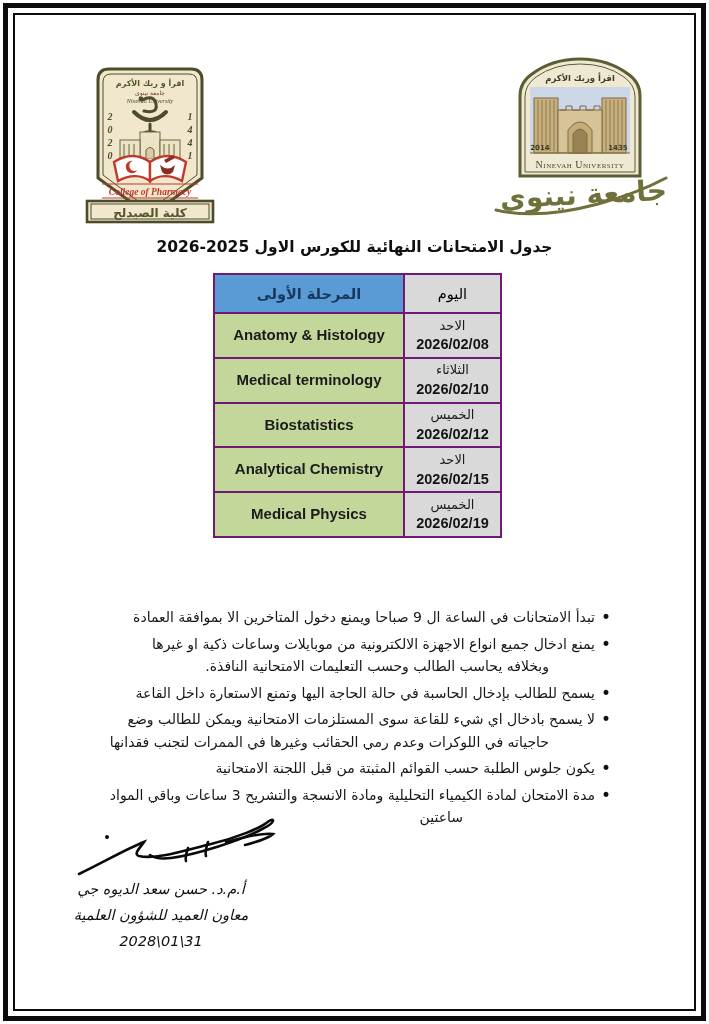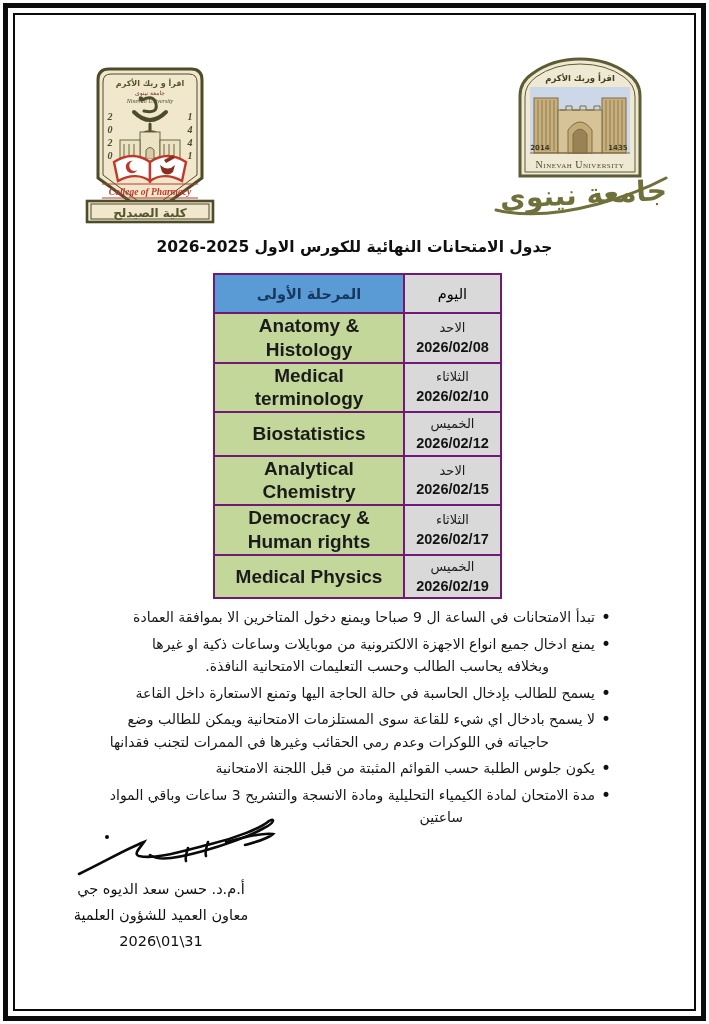--- a/index.html
+++ b/index.html
@@ -20,39 +20,39 @@
   .doc-title { position:absolute; left:0; right:0; top:238px; text-align:center;
                direction:rtl; font-size:15.5px; font-weight:bold; color:#101010; letter-spacing:.2px; }
 
   
   .exam-table { position:absolute; left:213px; top:273px; border-collapse:collapse;
                 table-layout:fixed; direction:ltr; }
   .exam-table th, .exam-table td { border:2px solid #701a75; text-align:center; vertical-align:middle; }
   .th-stage { background:#5b9bd5; color:#17375d; font-size:14.5px; font-weight:bold; direction:rtl; }
   .th-day   { background:#d9d9d9; color:#000;    font-size:14.5px; font-weight:normal; direction:rtl; }
   .td-subject { background:#c4d79b; font-family:"Liberation Sans", sans-serif; font-weight:bold;
-                font-size:19px; color:#1b1b1b; padding:0 4px; line-height:1.25; }
+                font-size:15px; color:#1b1b1b; padding:12px 4px; line-height:1.25; }
   .td-day { background:#d9d9d9; padding:2px 1px; }
   .td-day .dayname { font-size:13px; color:#1b1b1b; direction:rtl; line-height:1.45; }
   .td-day .daydate { font-family:"Liberation Sans", sans-serif; font-weight:600; font-size:14.5px;
                      color:#141414; direction:ltr; line-height:1.3; }
 
   
   .notes { position:absolute; top:606px; right:97px; width:527px; list-style:none;
            direction:rtl; text-align:right; font-size:14px; color:#161616; }
   .notes li { position:relative; padding-right:17px; line-height:22.5px; margin-bottom:4px; }
   .notes li::before { content:"\2022"; position:absolute; right:1px; top:0; font-size:17px; color:#111; }
   .note-line { min-height:0; }
   .cont-sm { padding-right:46px; }
   .cont-lg { padding-right:132px; }
 
   
   .signature-svg { position:absolute; left:76px; top:808px; width:212px; height:72px; }
   .signer { position:absolute; left:62px; top:876px; width:198px; text-align:center;
-            direction:rtl; font-size:14.5px; line-height:26px; color:#101010; }
+            direction:rtl; font-size:14.5px; line-height:26px; color:#101010;font-style:italic; }
   .signer .sig-date { direction:ltr; }
 </style>
 </head>
 <body>
 
 <div class="page">
   <div class="frame-outer"></div>
   <div class="frame-inner"></div>
 
   <svg class="logo-pharmacy" viewBox="0 0 132 160">
@@ -179,27 +179,20 @@
           <div class="daydate">2026/02/12</div>
         </td>
       </tr>
       <tr style="height:36px">
         <td class="td-subject">Analytical Chemistry</td>
         <td class="td-day">
           <div class="dayname">الاحد</div>
           <div class="daydate">2026/02/15</div>
         </td>
       </tr>
-      <tr style="height:49px">
-        <td class="td-subject">Democracy &amp; Human rights</td>
-        <td class="td-day">
-          <div class="dayname">الثلاثاء</div>
-          <div class="daydate">2026/02/17</div>
-        </td>
-      </tr>
       <tr style="height:38px">
         <td class="td-subject">Medical Physics</td>
         <td class="td-day">
           <div class="dayname">الخميس</div>
           <div class="daydate">2026/02/19</div>
         </td>
       </tr>
     </tbody>
   </table>
 
@@ -233,15 +226,15 @@
       <path d="M150,34 C165,30 186,24 197,26 C192,31 180,34 169,37"></path>
       <path d="M112,40 C110,46 109,50 110,53"></path>
       <path d="M132,34 C130,40 129,45 130,48"></path>
     </g>
     <circle cx="31" cy="29" r="2" fill="#0a0a0a"></circle>
   </svg>
 
   <div class="signer">
     <div>أ.م.د. حسن سعد الديوه جي</div>
     <div>معاون العميد للشؤون العلمية</div>
-    <div class="sig-date" dir="ltr">2026\01\31</div>
+    <div class="sig-date" dir="ltr">2028\01\31</div>
   </div>
 </div>
 
 </body></html>

